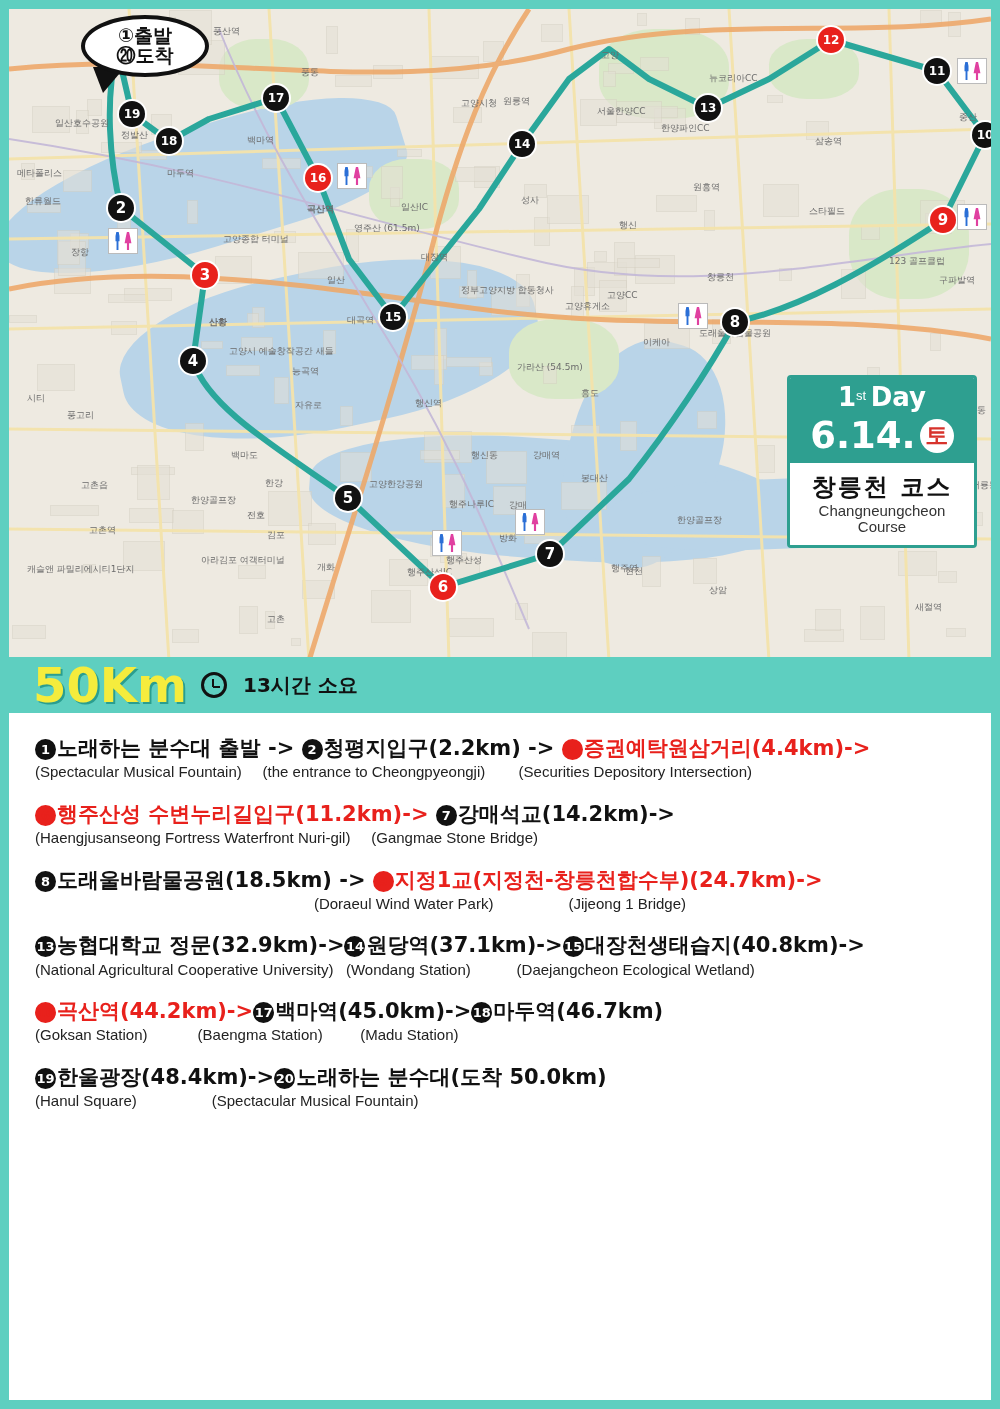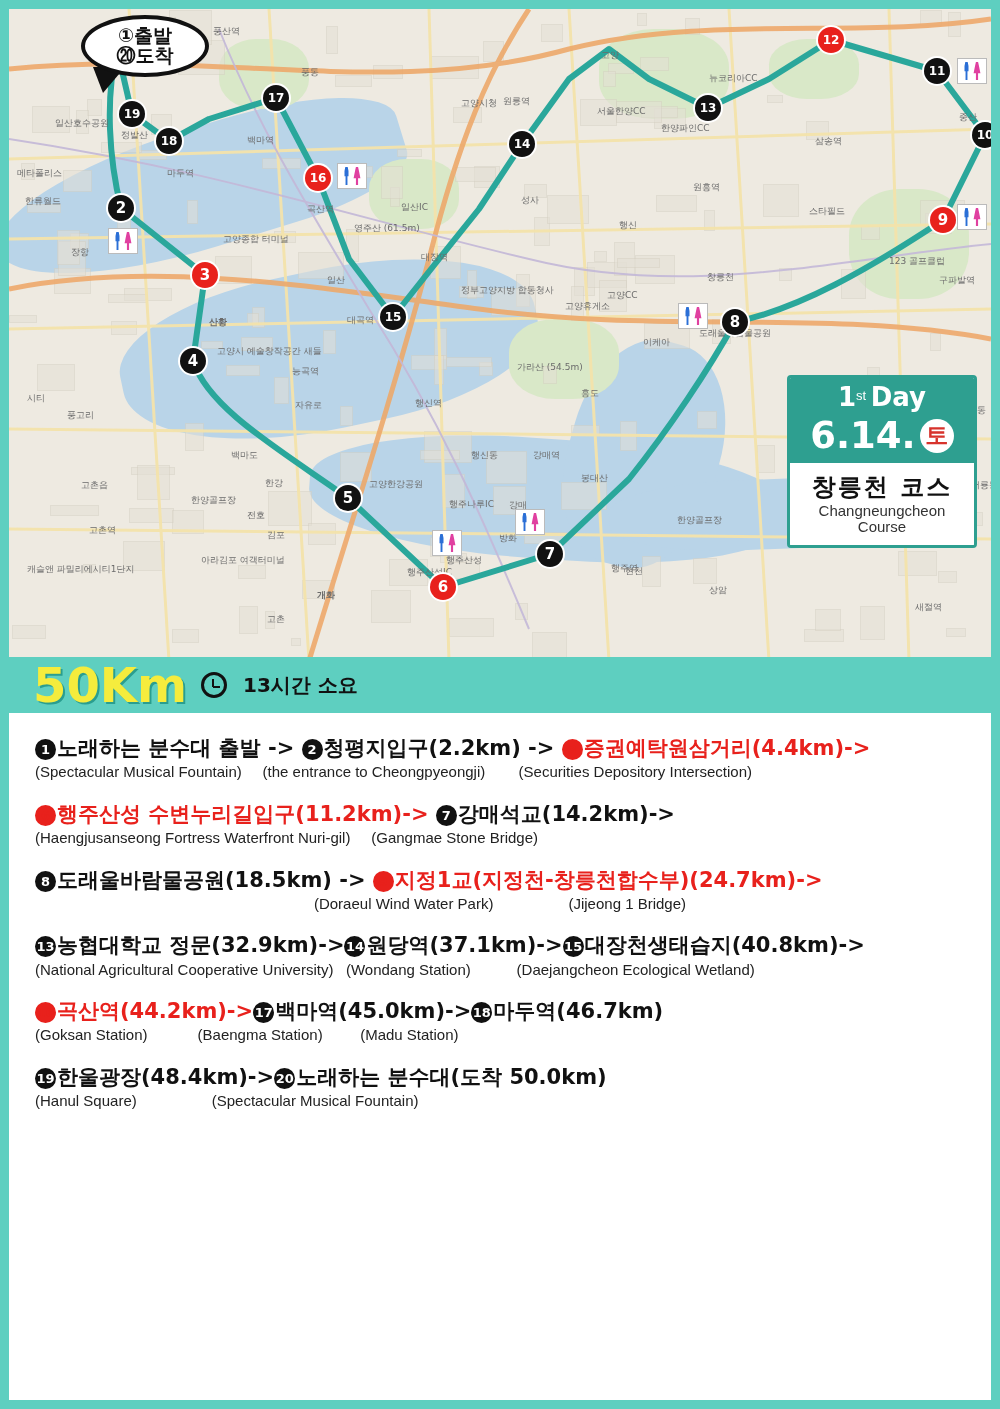--- a/index.html
+++ b/index.html
@@ -412,21 +412,21 @@
                L267,89 L200,110 L160,132 L123,105 L108,40 Z" fill="none" stroke="#2aa79b" stroke-width="6" stroke-linejoin="round" stroke-linecap="round"></path>
     </svg>
 
     <div id="map-labels">
         <div class="maplabel" style="left: 46px; top: 108px;">일산호수공원</div>
         <div class="maplabel" style="left: 214px; top: 224px;">고양종합
 터미널</div>
         <div class="maplabel" style="left: 238px; top: 125px;">백마역</div>
         <div class="maplabel" style="left: 158px; top: 158px;">마두역</div>
         <div class="maplabel" style="left: 112px; top: 120px;">정발산</div>
-        <div class="maplabel" style="left: 298px; top: 194px;">곡산역</div>
+        <div class="maplabel" style="left: 298px; top: 194px; font-weight: bold;">곡산역</div>
         <div class="maplabel" style="left: 345px; top: 213px;">영주산
 (61.5m)</div>
         <div class="maplabel" style="left: 338px; top: 305px;">대곡역</div>
         <div class="maplabel" style="left: 318px; top: 265px;">일산</div>
         <div class="maplabel" style="left: 406px; top: 388px;">행신역</div>
         <div class="maplabel" style="left: 283px; top: 356px;">능곡역</div>
         <div class="maplabel" style="left: 508px; top: 352px;">가라산
 (54.5m)</div>
         <div class="maplabel" style="left: 462px; top: 440px;">행신동</div>
         <div class="maplabel" style="left: 524px; top: 440px;">강매역</div>
@@ -461,33 +461,33 @@
         <div class="maplabel" style="left: 556px; top: 291px;">고양휴게소</div>
         <div class="maplabel" style="left: 690px; top: 318px;">도래울바람물공원</div>
         <div class="maplabel" style="left: 634px; top: 327px;">이케아</div>
         <div class="maplabel" style="left: 698px; top: 262px;">창릉천</div>
         <div class="maplabel" style="left: 668px; top: 505px;">한양골프장</div>
         <div class="maplabel" style="left: 602px; top: 553px;">행주역</div>
         <div class="maplabel" style="left: 610px; top: 210px;">행신</div>
         <div class="maplabel" style="left: 700px; top: 575px;">상암</div>
         <div class="maplabel" style="left: 906px; top: 592px;">새절역</div>
         <div class="maplabel" style="left: 258px; top: 604px;">고촌</div>
-        <div class="maplabel" style="left: 308px; top: 580px; font-weight: bold;">개화</div>
+        <div class="maplabel" style="left: 308px; top: 552px;">개화</div>
         <div class="maplabel" style="left: 192px; top: 545px;">아라김포
 여객터미널</div>
         <div class="maplabel" style="left: 18px; top: 554px;">캐슬앤
 파밀리에시티1단지</div>
         <div class="maplabel" style="left: 58px; top: 400px;">풍고리</div>
         <div class="maplabel" style="left: 18px; top: 383px;">시티</div>
         <div class="maplabel" style="left: 238px; top: 500px;">전호</div>
         <div class="maplabel" style="left: 80px; top: 515px;">고촌역</div>
         <div class="maplabel" style="left: 8px; top: 158px;">메타폴리스</div>
         <div class="maplabel" style="left: 62px; top: 237px;">장항</div>
         <div class="maplabel" style="left: 200px; top: 307px; font-weight: bold;">산황</div>
-        <div class="maplabel" style="left: 208px; top: 336px; text-align: right;">고양시 예술창작공간 새들</div>
+        <div class="maplabel" style="left: 220px; top: 336px; text-align: right;">고양시 예술창작공간 새들</div>
         <div class="maplabel" style="left: 286px; top: 390px;">자유로</div>
         <div class="maplabel" style="left: 512px; top: 185px;">성사</div>
         <div class="maplabel" style="left: 412px; top: 242px;">대장역</div>
         <div class="maplabel" style="left: 392px; top: 192px;">일산IC</div>
         <div class="maplabel" style="left: 572px; top: 378px;">흥도</div>
         <div class="maplabel" style="left: 950px; top: 102px;">중산</div>
         <div class="maplabel" style="left: 950px; top: 395px;">내유동</div>
         <div class="maplabel" style="left: 962px; top: 470px;">어룡동</div>
         <div class="maplabel" style="left: 500px; top: 490px;">강매</div>
         <div class="maplabel" style="left: 398px; top: 557px;">행주산성IC</div>

